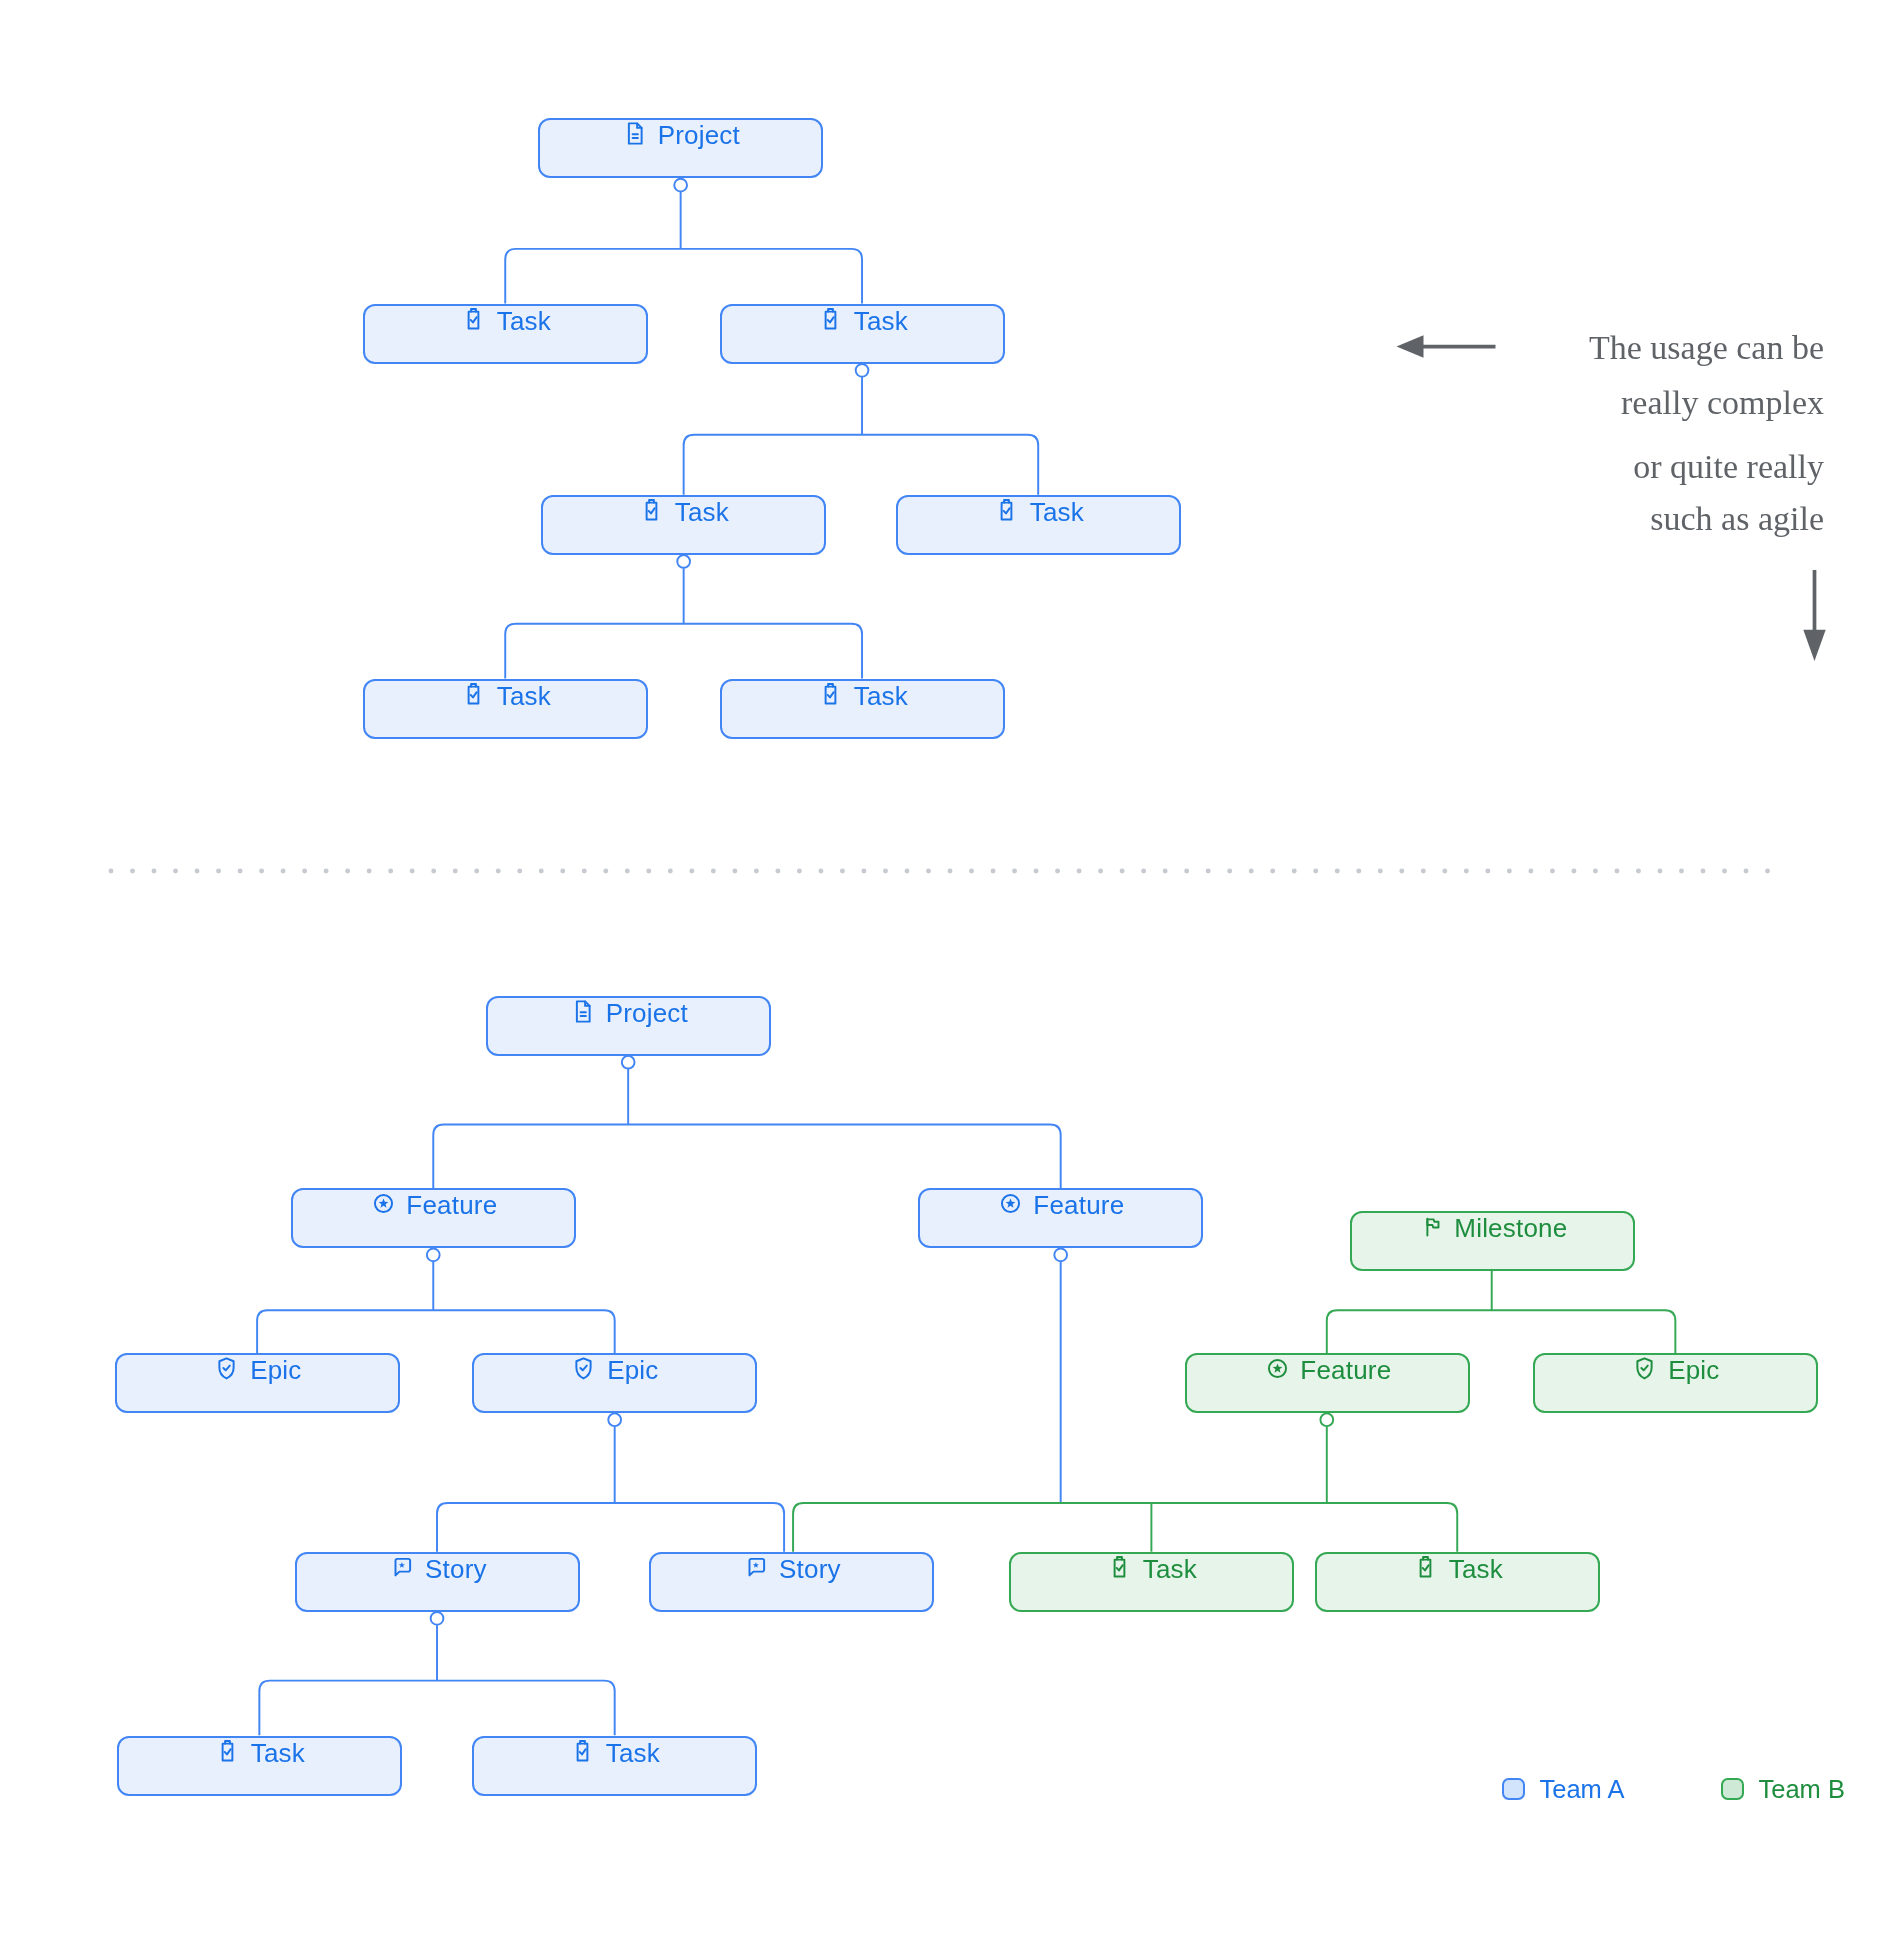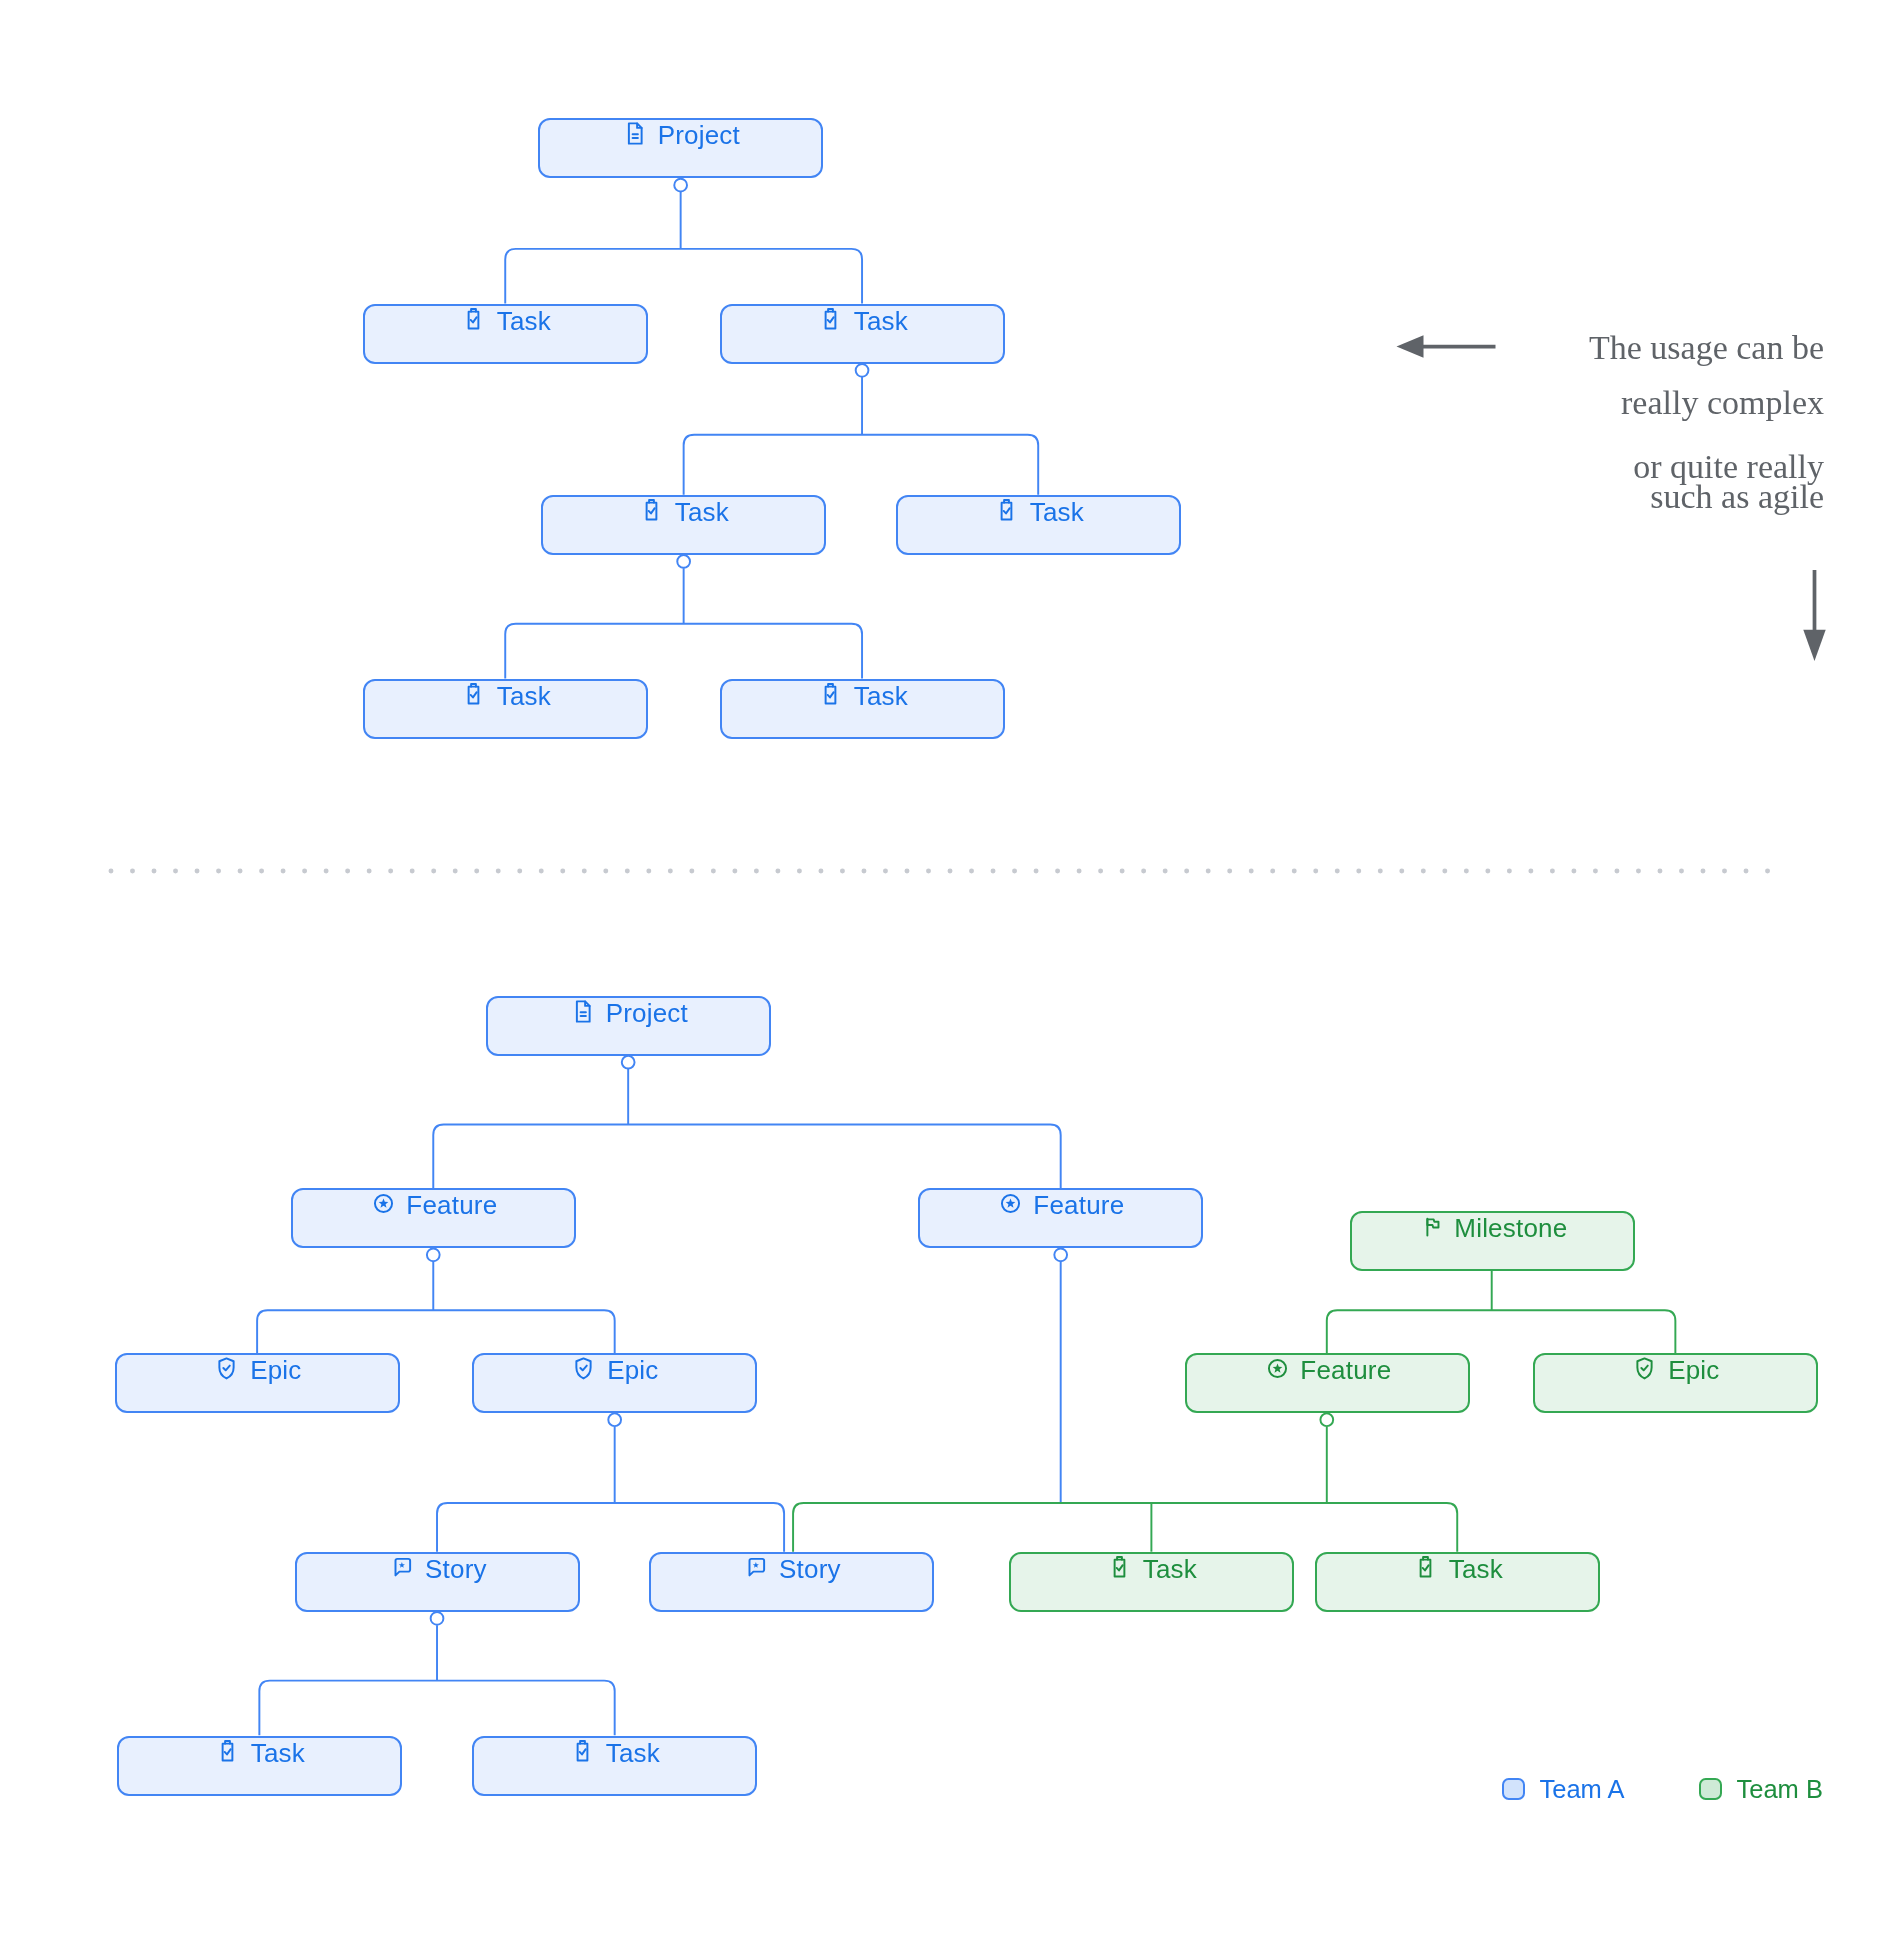--- a/index.html
+++ b/index.html
@@ -23,21 +23,21 @@
   .legend-item{
     position:absolute;display:flex;align-items:center;height:30px;
     font-size:25.5px;font-weight:500;white-space:nowrap;padding-left:32px;
   }
   .legend-item .swatch{
     width:22.5px;height:22.5px;border-radius:6.7px;box-sizing:border-box;
     border:2.2px solid #4285F4;background:#D2E3FC;margin-right:15px;display:inline-block;
   }
   .legend-item.team-b .swatch{border-color:#34A853;background:#CEEAD6;}
   .legend-item.team-a{color:#1A73E8;}
-  .legend-item.team-b{color:#1E8E3E;}
+  .legend-item.team-b{color:#1E8E3E;margin-left:22px;}
   .arrow-svg{position:absolute;overflow:visible;}
 </style>
 </head>
 <body>
 
 <div class="canvas">
 
   <svg id="wires" width="1898" height="1955" viewBox="0 0 2532 2608">
       <path d="M908 256 L908 332" fill="none" stroke="#4285F4" stroke-width="2.6"></path>
       <path d="M674 405 L674 346 Q674 332 688 332 L1136 332 Q1150 332 1150 346 L1150 405" fill="none" stroke="#4285F4" stroke-width="2.6"></path>
@@ -279,21 +279,21 @@
     </div>
 
   <svg class="arrow-svg" style="left:1395px;top:333px" width="105" height="27" viewBox="0 0 140 36">
     <line x1="36" y1="18" x2="134" y2="18" stroke="#5F6368" stroke-width="5"></line>
     <polygon points="2,18 38,3 38,33" fill="#5F6368"></polygon>
   </svg>
 
   <div class="ann" style="top:327px">The usage can be</div>
   <div class="ann" style="top:382px">really complex</div>
   <div class="ann" style="top:446px">or quite really</div>
-  <div class="ann" style="top:476px">such as agile</div>
+  <div class="ann" style="top:498px">such as agile</div>
 
   <svg class="arrow-svg" style="left:1801px;top:567px" width="27" height="97" viewBox="0 0 36 130">
     <line x1="18" y1="4" x2="18" y2="88" stroke="#5F6368" stroke-width="5"></line>
     <polygon points="18,126 3,84 33,84" fill="#5F6368"></polygon>
   </svg>
 
   <div class="legend-item team-a" style="left:1470px;top:1774px">
     <span class="swatch"></span>
     <span>Team A</span>
   </div>

